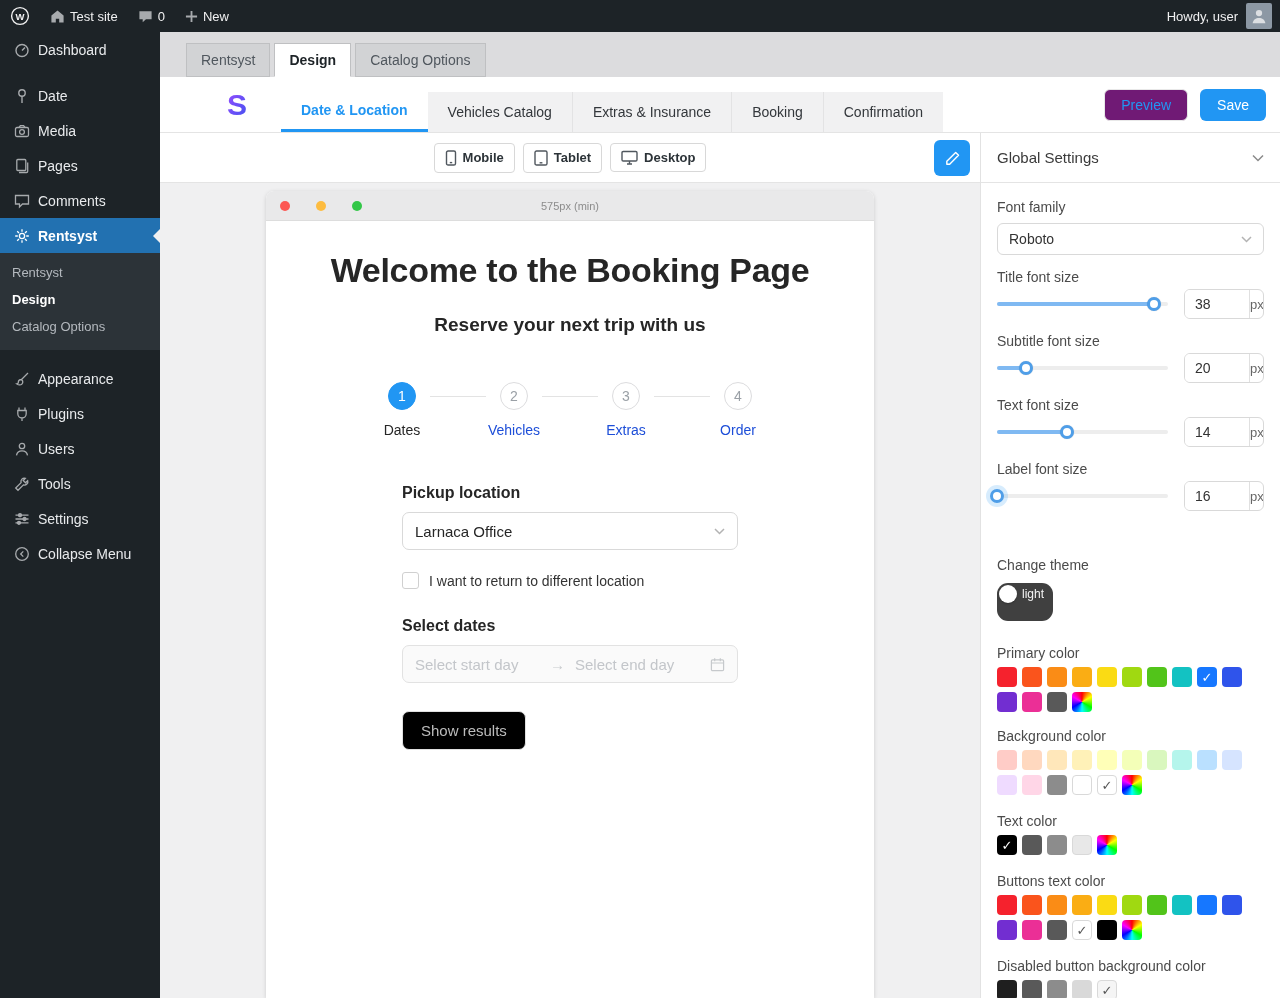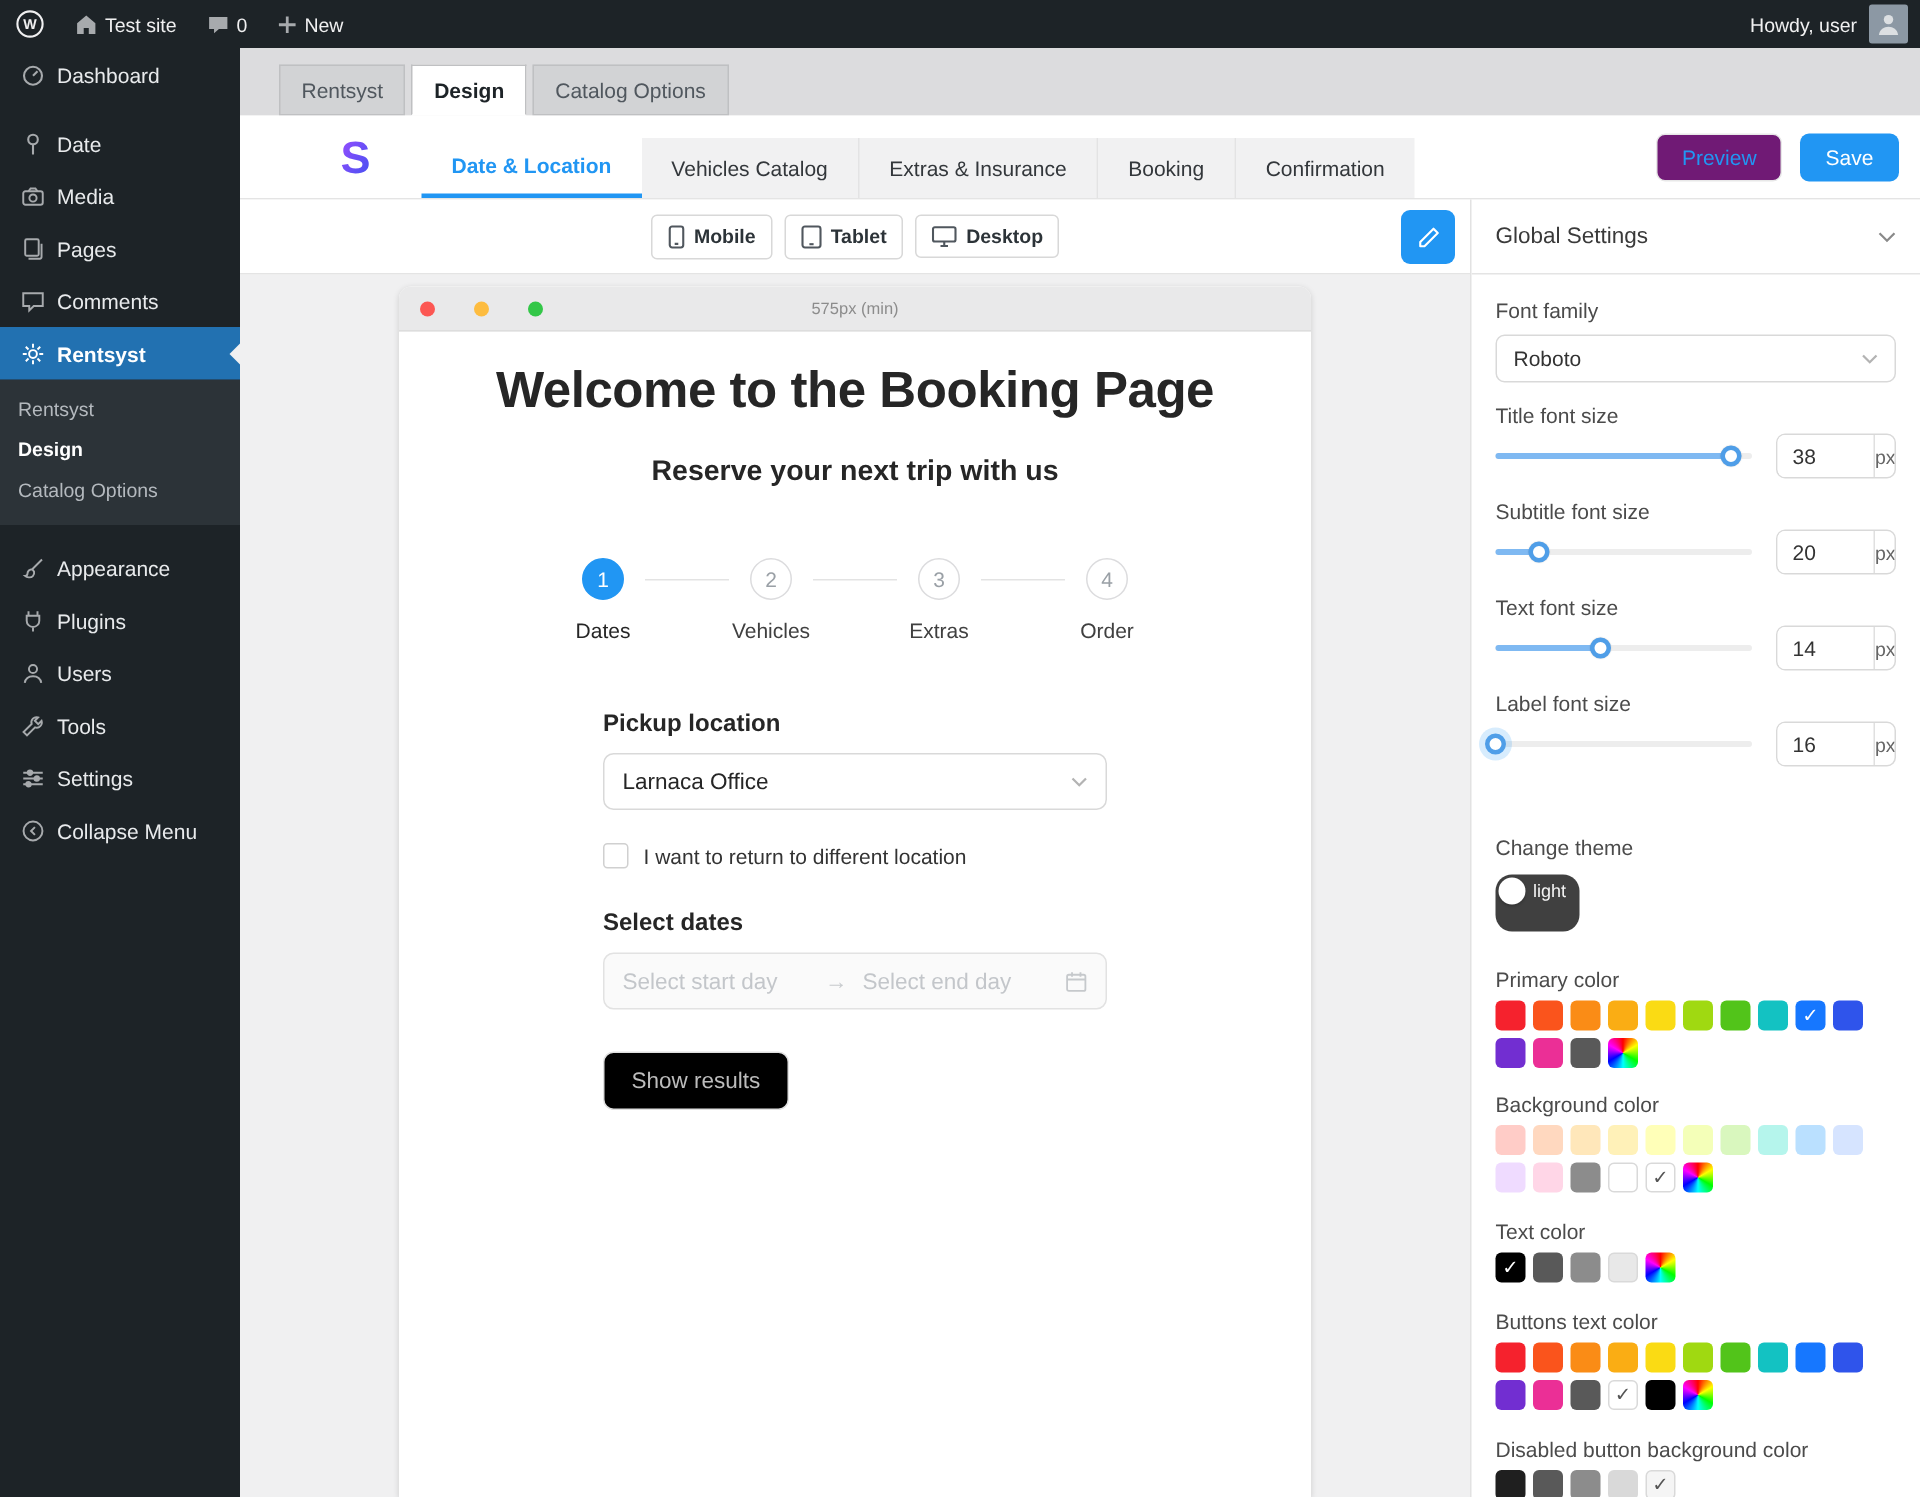--- a/index.html
+++ b/index.html
@@ -61,30 +61,30 @@
 
   #canvas { flex:1; background:#f0f0f1; overflow:hidden; display:flex; justify-content:center; }
 
   
   .browser { width:608px; height:calc(100% - 8px); margin-top:8px; background:#fff; border-radius:8px 8px 0 0;
     box-shadow:0 1px 4px rgba(0,0,0,.15); overflow:hidden; }
   .browser-head { height:30px; background:#e9e9ea; border-bottom:1px solid #ddd; position:relative; display:flex; align-items:center; padding-left:14px; gap:26px; }
   .mac-dot { width:10px; height:10px; border-radius:50%; }
   .dot-red { background:#fc5753; } .dot-yellow { background:#fdbc40; } .dot-green { background:#33c748; }
   .vp-label { position:absolute; left:0; right:0; text-align:center; font-size:11px; color:#8c8c8c; }
-  .bp-body { padding:20px 16px 0; text-align:center; }
+  .bp-body { padding:30px 16px 0; text-align:center; }
   .bp-title { font-size:34px; font-weight:700; color:#262626; letter-spacing:-.3px; }
   .bp-subtitle { margin-top:24px; font-size:19px; font-weight:700; color:#262626; }
 
   .steps { display:flex; justify-content:center; align-items:flex-start; margin-top:46px; }
   .step { display:flex; flex-direction:column; align-items:center; width:56px; cursor:pointer; }
   .step .circle { width:28px; height:28px; border-radius:50%; background:#fff; border:1px solid #dcdcde; color:#9aa0a6;
     display:flex; align-items:center; justify-content:center; font-size:14px; }
   .step.active .circle { background:#2196f3; border-color:#2196f3; color:#fff; }
-  .step .step-label { margin-top:12px; font-size:14px; color:#404040; white-space:nowrap; }
+  .step .step-label { margin-top:12px; font-size:14px; color:#1d4ed8; white-space:nowrap; }
   .step.active .step-label { color:#262626; }
   .connector { width:56px; height:1px; background:#e3e3e3; margin-top:14px; }
 
   .bform { width:336px; margin:46px auto 0; text-align:left; }
   .flabel { font-size:16px; font-weight:700; color:#262626; }
   .bp-select { margin-top:10px; height:38px; border:1px solid #d9d9d9; border-radius:7px; background:#fff;
     display:flex; align-items:center; justify-content:space-between; padding:0 12px; font-size:15px; color:#262626; cursor:pointer; }
   .chk-row { margin-top:22px; display:flex; align-items:center; gap:10px; font-size:14px; color:#333; cursor:pointer; }
   .chk { width:17px; height:17px; border:1px solid #d0d0d0; border-radius:3px; background:#fff; flex:0 0 17px; }
   .mt28 { margin-top:28px; }

